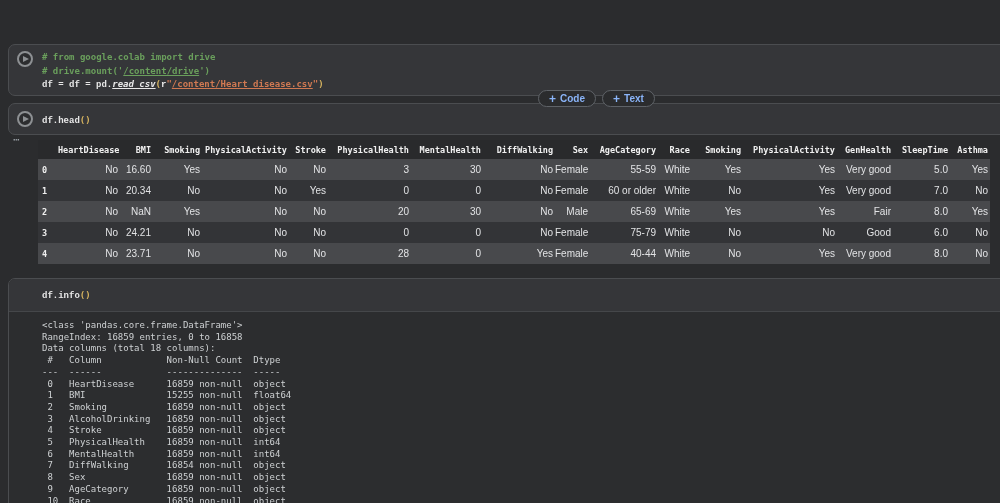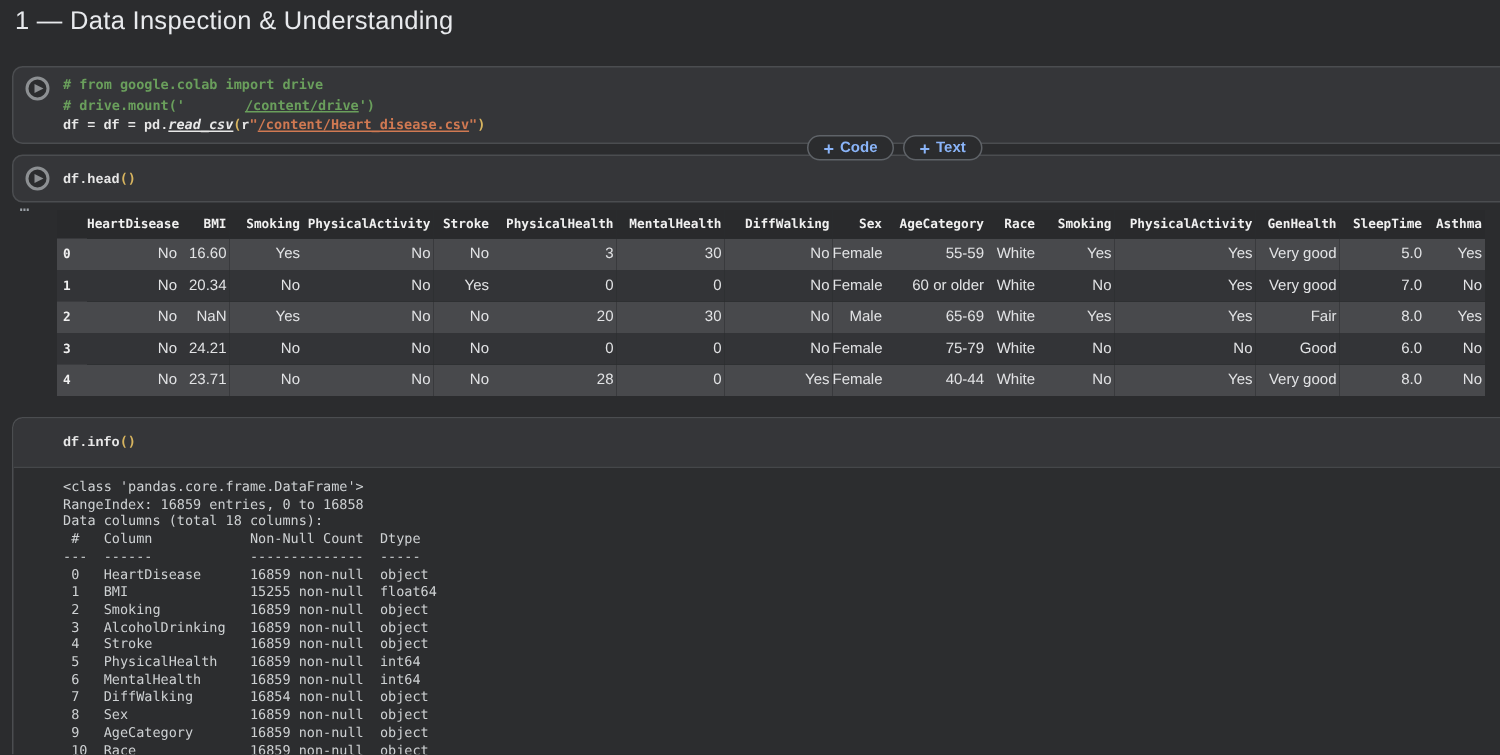--- a/index.html
+++ b/index.html
@@ -15,21 +15,21 @@
   .cell-2{top:103px;height:32px;}
   .runbtn{position:absolute;left:8px;top:6px;width:16px;height:16px;border-radius:50%;
           border:2px solid #8d9093;background:#2c2d2f;box-sizing:border-box;cursor:pointer;}
   .runbtn .tri{position:absolute;left:4px;top:2.5px;width:0;height:0;
           border-left:6px solid #8d9093;border-top:3.5px solid transparent;border-bottom:3.5px solid transparent;}
   .cell-2 .runbtn{top:7px;}
   .codearea{margin-left:33px;padding-top:6px;font-family:"DejaVu Sans Mono",monospace;
             font-size:9px;font-weight:bold;line-height:13.5px;white-space:pre;}
   .cell-2 .codearea{padding-top:10px;}
   .seg-comment{color:#6a9f5c;}
-  .seg-comment-link{color:#6a9f5c;text-decoration:underline;margin-left:40px;}
+  .seg-comment-link{color:#6a9f5c;text-decoration:underline;}
   .seg-plain{color:#e8e8e8;font-family:Liberation Mono, monospace;}
   .seg-plain-link{color:#e8e8e8;text-decoration:underline;font-style:italic;}
   .seg-paren{color:#d7b45f;}
   .seg-string{color:#d07952;}
   .seg-string-link{color:#d07952;text-decoration:underline;}
   
   .addbar-btn{position:absolute;top:90px;height:17px;display:flex;align-items:center;gap:4px;
           padding:0 10px;border:1px solid #5f6368;border-radius:10px;background:#2b2c2e;
           color:#8ab4f8;font-size:10px;font-weight:bold;cursor:pointer;
           font-family:"Liberation Sans",sans-serif;box-sizing:border-box;z-index:5;}
@@ -58,21 +58,20 @@
           border-radius:6px 6px 0 0;position:relative;}
   .cell-3 .codearea{padding-top:10px;}
   .info-pre{margin:8px 0 0 33px;font-family:"DejaVu Sans Mono",monospace;font-size:9px;
           line-height:11.7px;color:#ced1d3;white-space:pre;}
 </style>
 </head>
 <body>
 
 <div id="screen">
 
-  <div class="page-title">1 — Data Inspection &amp; Understanding</div>
 
   <div class="cell cell-1">
     <div class="runbtn">
       <div class="tri"></div>
     </div>
     <div class="codearea"><div><span class="seg-comment"># from google.colab import drive</span></div><div><span class="seg-comment"># drive.mount('</span><span class="seg-comment-link">/content/drive</span><span class="seg-comment">')</span></div><div><span class="seg-plain">df = df = pd.</span><span class="seg-plain-link">read_csv</span><span class="seg-paren">(</span><span class="seg-plain">r</span><span class="seg-string">"</span><span class="seg-string-link">/content/Heart_disease.csv</span><span class="seg-string">"</span><span class="seg-paren">)</span></div></div>
   </div>
 
   <button class="addbar-btn" id="add-code">
     <span class="plus">+</span>

